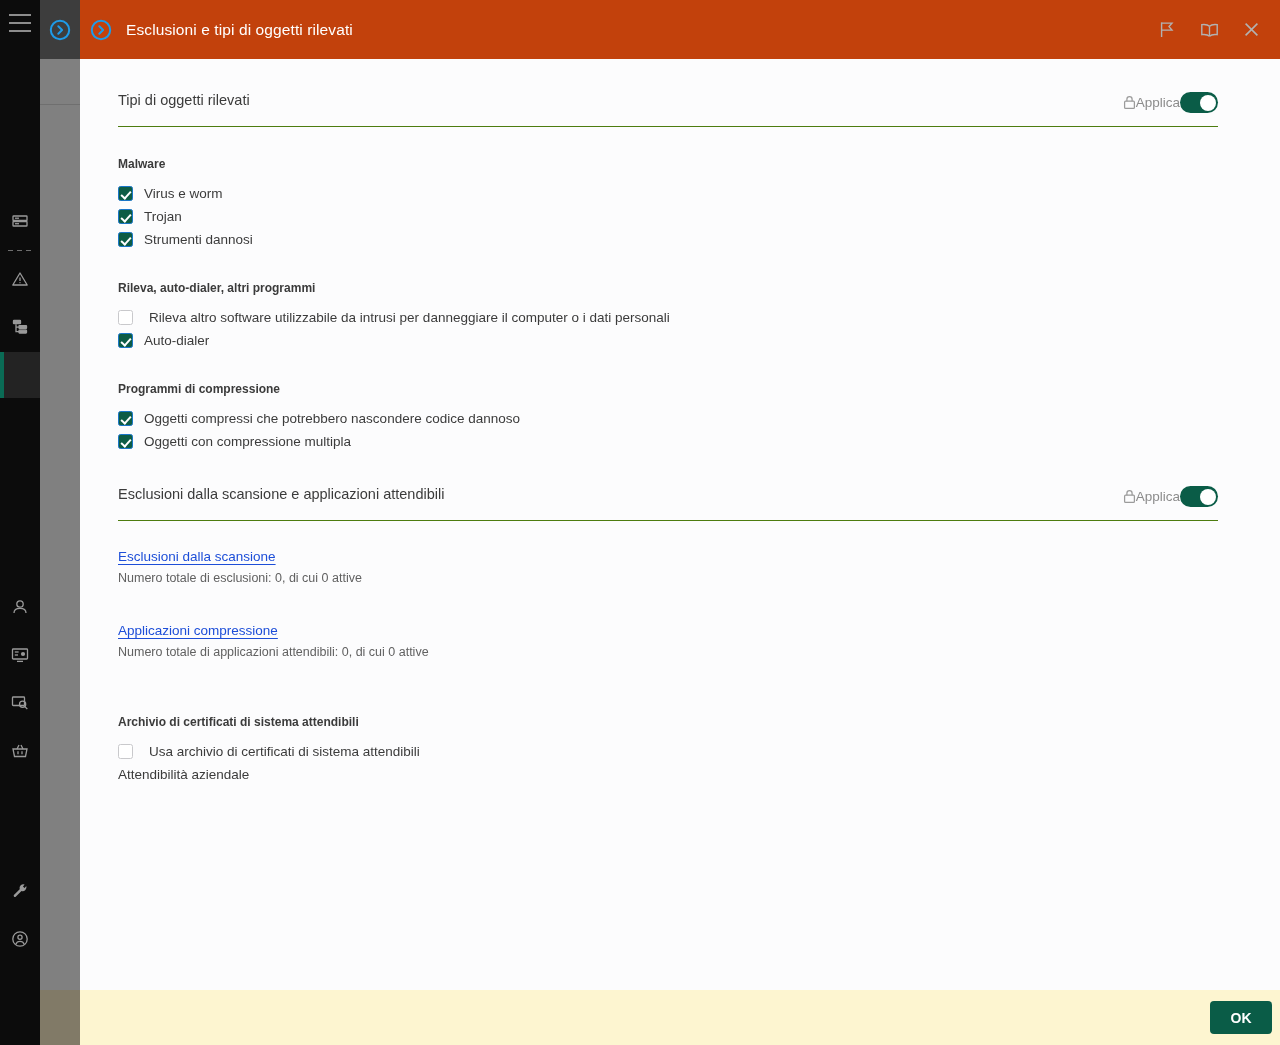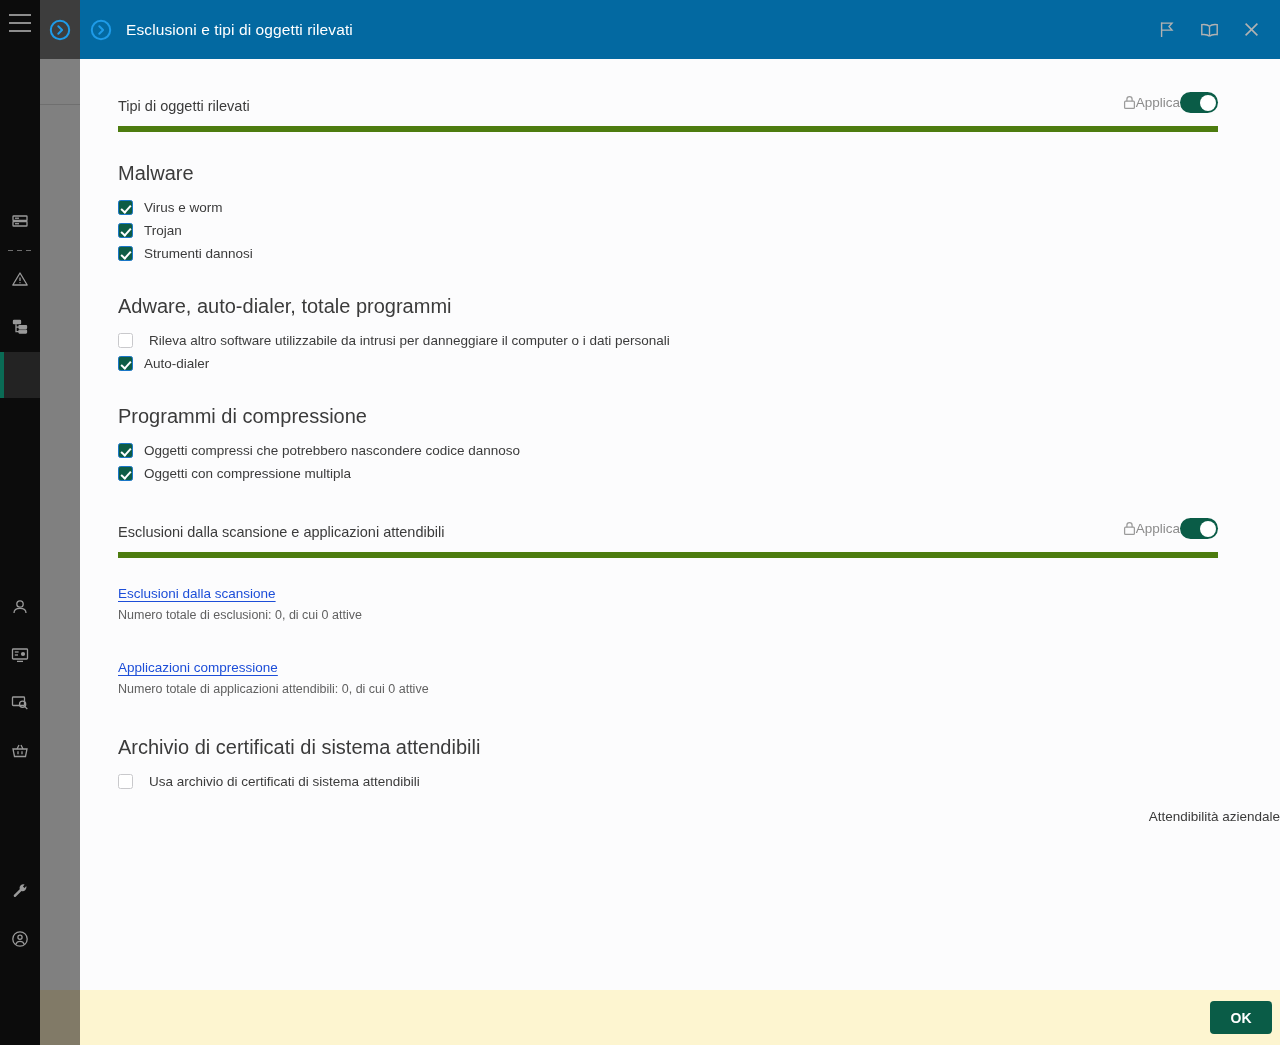--- a/index.html
+++ b/index.html
@@ -93,21 +93,21 @@
     position: absolute;
     left: 80px; top: 0;
     width: 1200px; height: 1045px;
     background: #fcfcfd;
     display: flex;
     flex-direction: column;
   }
 
   .titlebar {
     height: 59px;
-    background: #0369a1;
+    background: #c2410c;
     display: flex;
     align-items: center;
     padding: 0 16px 0 10px;
     flex: 0 0 auto;
   }
   .title-icon {
     width: 22px; height: 22px;
     flex: 0 0 auto;
     margin-right: 14px;
   }
@@ -130,23 +130,23 @@
   .dialog-body {
     flex: 1 1 auto;
     overflow: hidden;
     padding: 0 0 0 0;
     background: #fcfcfd;
   }
 
   .section-header {
     margin: 0 62px 0 38px;
     padding: 33px 0 12px 0;
-    border-bottom: 6px solid #4d7c0f;
-    display: flex;
-    align-items: flex-end;
+    border-bottom: 1px solid #4d7c0f;
+    display: flex;
+    align-items: flex-start;
     justify-content: space-between;
   }
   .section-header .sh-title {
     font-size: 14.5px;
     color: #3b3b3b;
   }
   .sh-right {
     display: flex;
     align-items: center;
     padding-bottom: 1px;
@@ -167,24 +167,25 @@
     top: 2.5px; right: 2.5px;
     width: 16px; height: 16px;
     border-radius: 50%;
     background: #ffffff;
   }
 
   .group {
     padding-left: 38px;
   }
   .group-title {
-    font-size: 20px;
+    font-size: 12px;
     color: #3b3b3b;
     margin-top: 30px;
     margin-bottom: 11px;
+    font-weight: bold;
   }
   .group-title.tight { margin-top: 28px; }
 
   .cb-row {
     display: flex;
     align-items: center;
     height: 23px;
     cursor: pointer;
   }
   .cb-box {
@@ -230,22 +231,21 @@
   }
   .link-sub {
     font-size: 12.5px;
     color: #616161;
     margin-top: 6px;
   }
 
   .plain-text {
     font-size: 13.5px;
     color: #3b3b3b;
-    margin-top: 16px;
-    text-align: right;
+    margin-top: 4px;
   }
 
   
   .dialog-footer {
     flex: 0 0 auto;
     height: 55px;
     background: #fdf5d0;
     display: flex;
     align-items: center;
     justify-content: flex-end;
@@ -438,21 +438,21 @@
           <span class="cb-box on"></span>
           <span class="cb-label">Trojan</span>
         </div>
         <div class="cb-row">
           <span class="cb-box on"></span>
           <span class="cb-label">Strumenti dannosi</span>
         </div>
       </div>
 
       <div class="group">
-        <div class="group-title">Adware, auto-dialer, totale programmi</div>
+        <div class="group-title">Rileva, auto-dialer, altri programmi</div>
 
         <div class="cb-row spaced">
           <span class="cb-box off"></span>
           <span class="cb-label">Rileva altro software utilizzabile da intrusi per danneggiare il computer o i dati personali</span>
         </div>
         <div class="cb-row">
           <span class="cb-box on"></span>
           <span class="cb-label">Auto-dialer</span>
         </div>
       </div>
@@ -491,21 +491,21 @@
           <a class="ext-link">Esclusioni dalla scansione</a>
           <div class="link-sub">Numero totale di esclusioni: 0, di cui 0 attive</div>
         </div>
         <div class="link-block second">
           <a class="ext-link">Applicazioni compressione</a>
           <div class="link-sub">Numero totale di applicazioni attendibili: 0, di cui 0 attive</div>
         </div>
       </div>
 
       <div class="group">
-        <div class="group-title tight" style="margin-top:40px;">Archivio di certificati di sistema attendibili</div>
+        <div class="group-title tight" style="margin-top:56px;">Archivio di certificati di sistema attendibili</div>
         <div class="cb-row spaced">
           <span class="cb-box off"></span>
           <span class="cb-label">Usa archivio di certificati di sistema attendibili</span>
         </div>
         <div class="plain-text">Attendibilità aziendale</div>
       </div>
 
     </div>
 
     <div class="dialog-footer">

